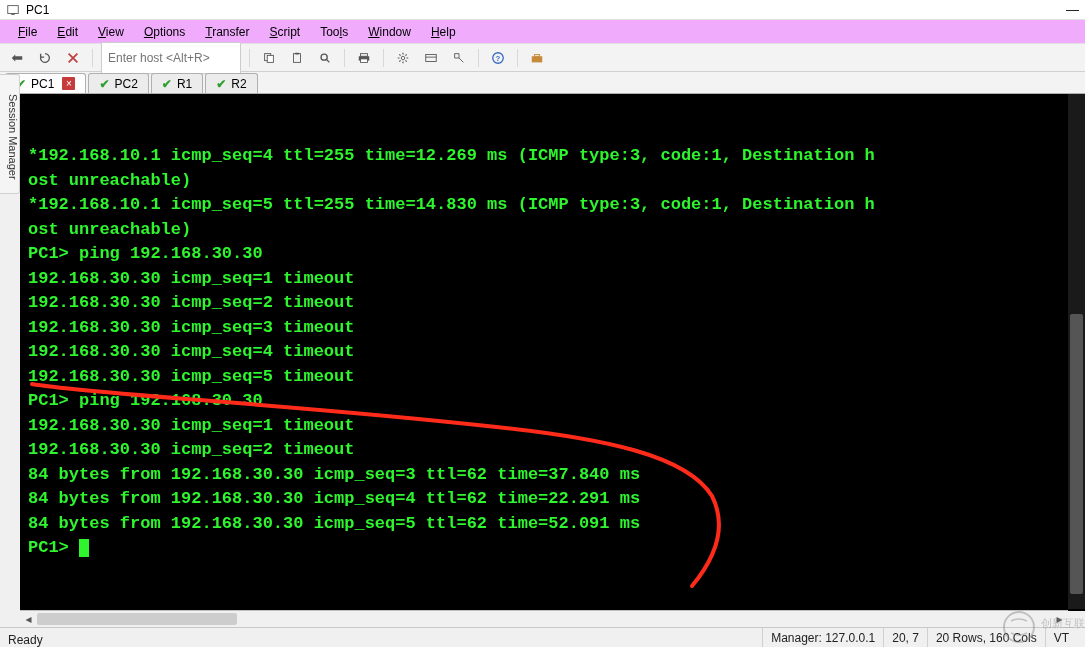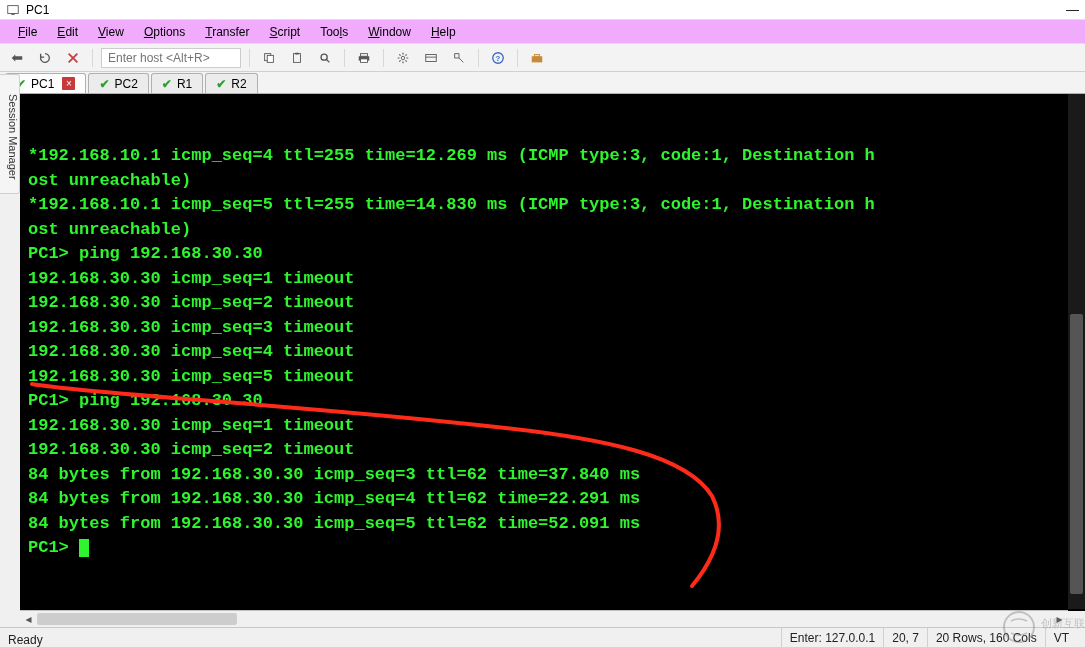--- a/index.html
+++ b/index.html
@@ -44,21 +44,21 @@
   border-bottom: 1px solid #d0d0d0;
 }
 .toolbar .tool-btn {
   width: 22px; height: 22px;
   display: flex; align-items: center; justify-content: center;
   border-radius: 2px;
   cursor: pointer;
 }
 .toolbar .sep { width: 1px; height: 18px; background: #d8d8d8; margin: 0 2px; }
 .toolbar input.hostbox {
-  height: 20px; width: 140px;
+  height: 32px; width: 140px;
   border: 1px solid #ccc;
   padding: 0 6px;
   font-size: 12px;
   color: #888;
 }
 .tabsbar {
   height: 22px;
   background: #f3f3f3;
   display: flex;
   align-items: flex-end;
@@ -341,21 +341,21 @@
 
 <div class="scrollbar-h">
   <div class="arrow" style="left:0">◂</div>
   <div class="thumb"></div>
   <div class="arrow" style="right:0">▸</div>
 </div>
 
 <div class="statusbar">
   <span>Ready</span>
   <span class="spacer"></span>
-  <span class="cell">Enter: 127.0.0.1</span>
+  <span class="cell">Manager: 127.0.0.1</span>
   <span class="cell">20,  7</span>
   <span class="cell">20 Rows, 160 Cols</span>
   <span class="cell">VT</span>
 </div>
 
 <svg class="watermark" viewBox="0 0 84 40">
   <circle cx="18" cy="20" r="15" fill="none" stroke="#888" stroke-width="2"></circle>
   <path d="M10 14 Q18 10 26 14 M10 26 Q18 30 26 26" fill="none" stroke="#888" stroke-width="1.5"></path>
   <text x="40" y="20" font-size="11" fill="#888" font-family="Microsoft YaHei">创新互联</text>
 </svg>

